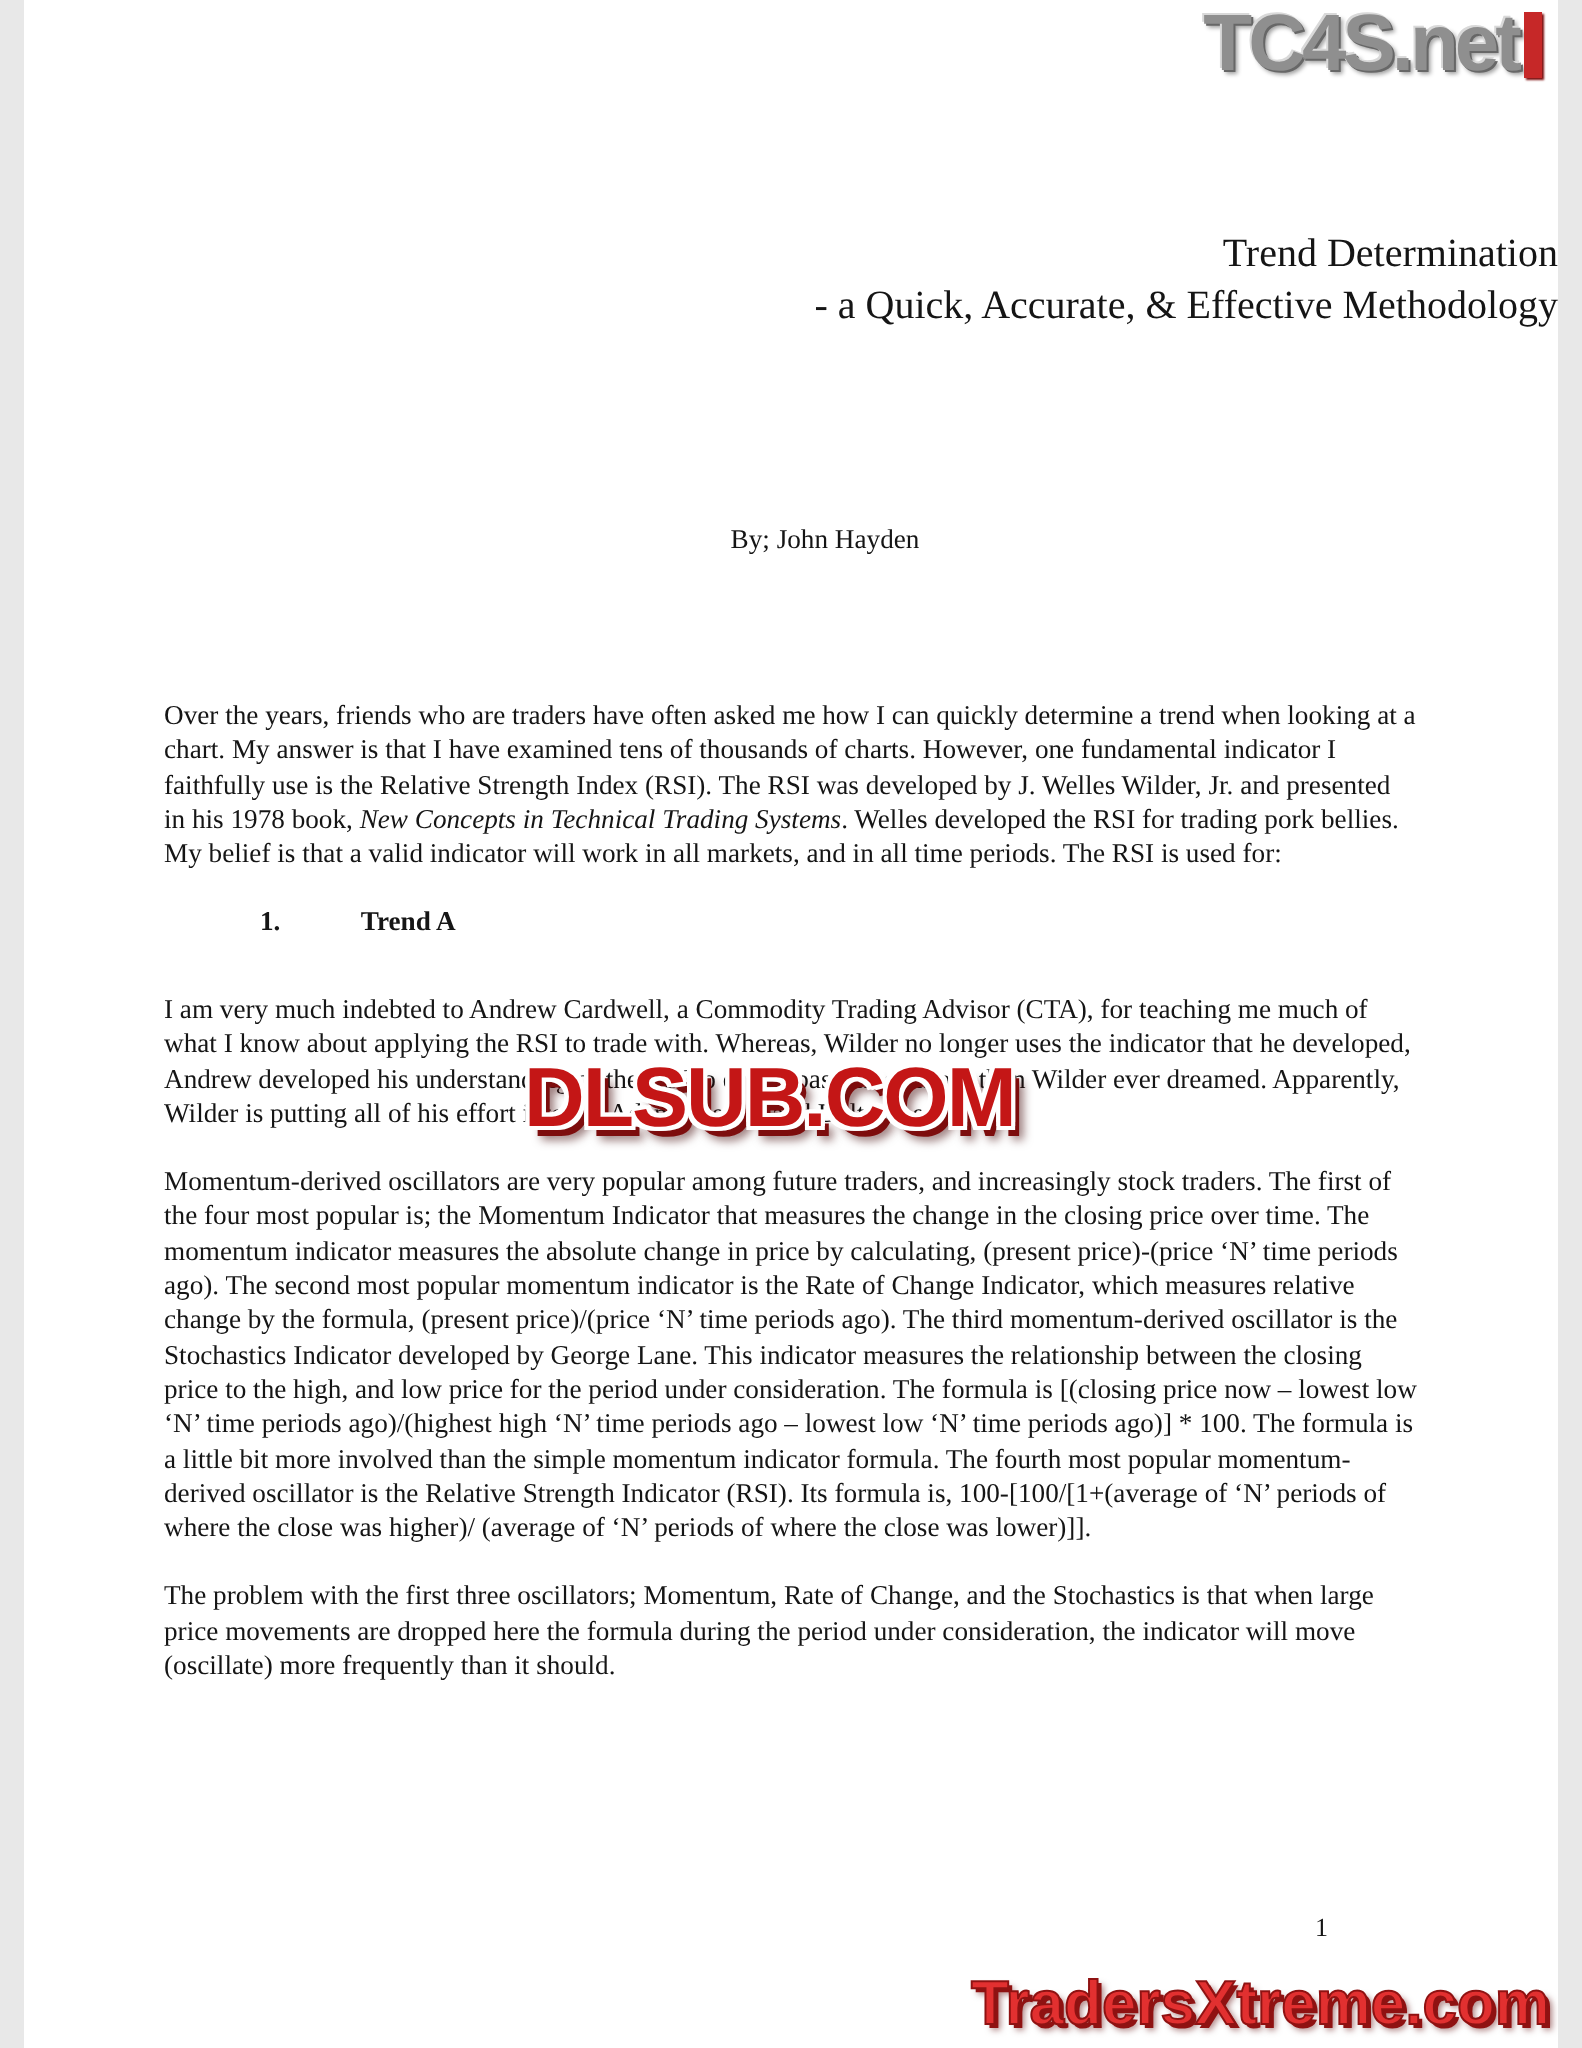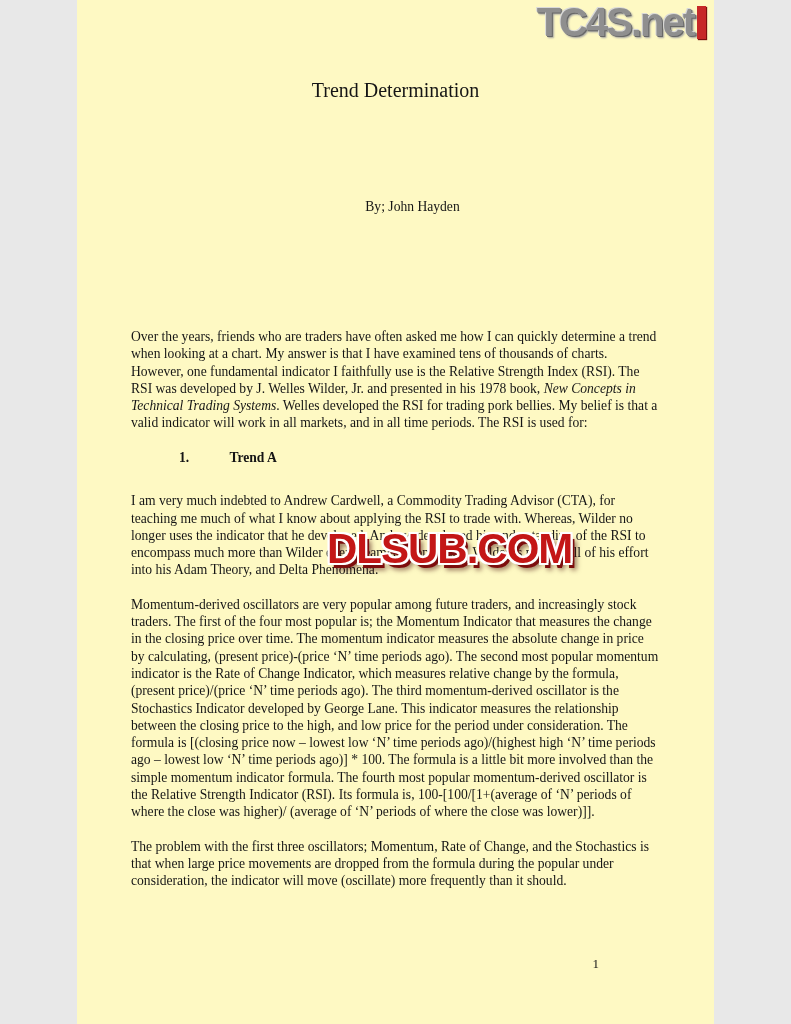--- a/index.html
+++ b/index.html
@@ -1,37 +1,37 @@
 <!DOCTYPE html>
 <html><head>
 <meta charset="utf-8">
 <style>
   html,body { margin:0; padding:0; background:#e8e8e8; }
   .page {
-    width:637px; height:1024px; position:relative; margin:0 auto;
-    background:#fef9c3; overflow:hidden;
+    width:767px; height:1024px; position:relative; margin:0 auto;
+    background:#ffffff; overflow:hidden;
     font-family:"Liberation Serif", serif; color:#151515;
   }
 
   
   .top-logo {
     position:absolute; top:0px; right:8px;
     font-family:"Liberation Sans", sans-serif; font-weight:bold;
     font-size:40px; letter-spacing:-2px; color:#8f8f8f;
     text-shadow:-1px -1px 0 #d9d9d9, 1px 1px 0 #676767, 2px 2px 2px #a0a0a0;
     display:flex; align-items:center;
   }
   .red-tab { display:inline-block; width:9px; height:33px; background:#c62828; margin-left:3px;
              box-shadow:1px 1px 1px #7d0d0d; }
 
-  .doc-title { padding-top:77px; text-align:center; font-size:20px; line-height:26px; }
+  .doc-title { padding-top:114px; text-align:right; font-size:20px; line-height:26px; }
 
   .byline { margin-top:96px; text-align:center; font-size:13.6px;padding-left:34px; }
 
-  .body-text { margin-top:113px; padding:0 54px; font-size:13.6px; line-height:17.3px; }
+  .body-text { margin-top:71px; padding:0 70px; font-size:13.6px; line-height:17.3px; }
   .body-text p { margin:0 0 17px 0; }
 
   .list { margin:14px 0 26px 0; padding-left:48px; }
   .list-item { line-height:17.5px; }
   .list-item .num { display:inline-block; width:47px; font-weight:bold; }
 
   .seg-i { font-style:italic; }
   .seg-b { font-weight:bold;text-align:right; }
   .seg-u { }
 
@@ -63,38 +63,40 @@
 
 <div class="page">
 
   <div class="top-logo">
     <span>TC4S.net</span>
     <span class="red-tab"></span>
   </div>
 
   <div class="doc-title">
     <div>Trend Determination</div>
+    <div>- a Quick, Accurate, &amp; Effective Methodology</div>
   </div>
 
   <div class="byline">By; John Hayden</div>
 
   <div class="body-text">
     <p><span>Over the years, friends who are traders have often asked me how I can quickly determine a trend when looking at a chart. My answer is that I have examined tens of thousands of charts. However, one fundamental indicator I faithfully use is the Relative Strength Index (RSI). The RSI was developed by J. Welles Wilder, Jr. and presented in his 1978 book, </span><span class="seg-i">New Concepts in Technical Trading Systems</span><span>. Welles developed the RSI for trading pork bellies. My belief is that a valid indicator will work in all markets, and in all time periods.  The RSI is used for:</span></p>
 
     <div class="list">
       <div class="list-item">
         <span class="num">1.</span>
         <span><span class="seg-b">Trend A</span></span>
       </div>
     </div>
 
     <p><span>I am very much indebted to Andrew Cardwell, a Commodity Trading Advisor (CTA), for teaching me much of what I know about applying the RSI to trade with. Whereas, Wilder no longer uses the indicator that he developed, Andrew developed his understanding of the RSI to encompass much more than Wilder ever dreamed. Apparently, Wilder is putting all of his effort into his Adam Theory, and Delta Phenomena.</span></p>
     <p><span>Momentum-derived oscillators are very popular among future traders, and increasingly stock traders. The first of the four most popular is; the </span><span class="seg-u">Momentum Indicator</span><span> that measures the change in the closing price over time. The momentum indicator measures the absolute change in price by calculating,  (present price)-(price ‘N’ time periods ago). The second most popular momentum indicator is the </span><span class="seg-u">Rate of Change Indicator</span><span>, which measures relative change by the formula, (present price)/(price ‘N’ time periods ago). The third momentum-derived oscillator is the </span><span class="seg-u">Stochastics Indicator</span><span> developed by George Lane. This indicator measures the relationship between the closing price to the high, and low price for the period under consideration. The formula is [(closing price now – lowest low ‘N’ time periods ago)/(highest high ‘N’ time periods ago – lowest low ‘N’ time periods ago)] * 100. The formula is a little bit more involved than the simple momentum indicator formula. The fourth most popular momentum-derived oscillator is the </span><span class="seg-u">Relative Strength Indicator (RSI)</span><span>. Its formula is, 100-[100/[1+(average of ‘N’ periods of where the close was higher)/ (average of ‘N’ periods of where the close was lower)]].</span></p>
-    <p><span>The problem with the first three oscillators; Momentum, Rate of Change, and the Stochastics is that when large price movements are dropped from the formula during the popular under consideration, the indicator will move (oscillate) more frequently than it should.</span></p>
+    <p><span>The problem with the first three oscillators; Momentum, Rate of Change, and the Stochastics is that when large price movements are dropped here the formula during the period under consideration, the indicator will move (oscillate) more frequently than it should.</span></p>
 
   </div>
 
   <div class="watermark">DLSUB.COM</div>
 
   <div class="page-number">1</div>
 
+  <div class="bottom-logo">TradersXtreme.com</div>
 
 </div>
 
 </body></html>

